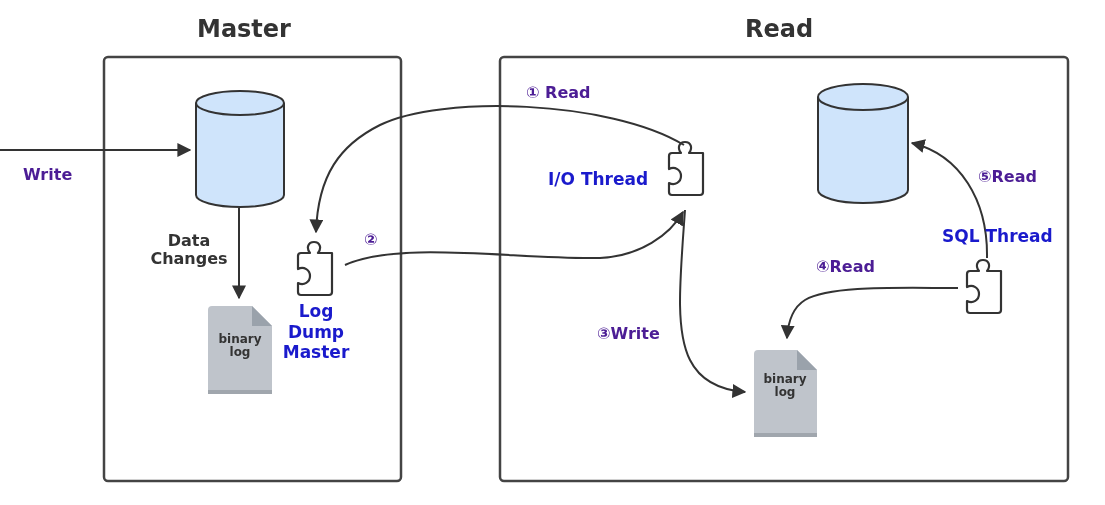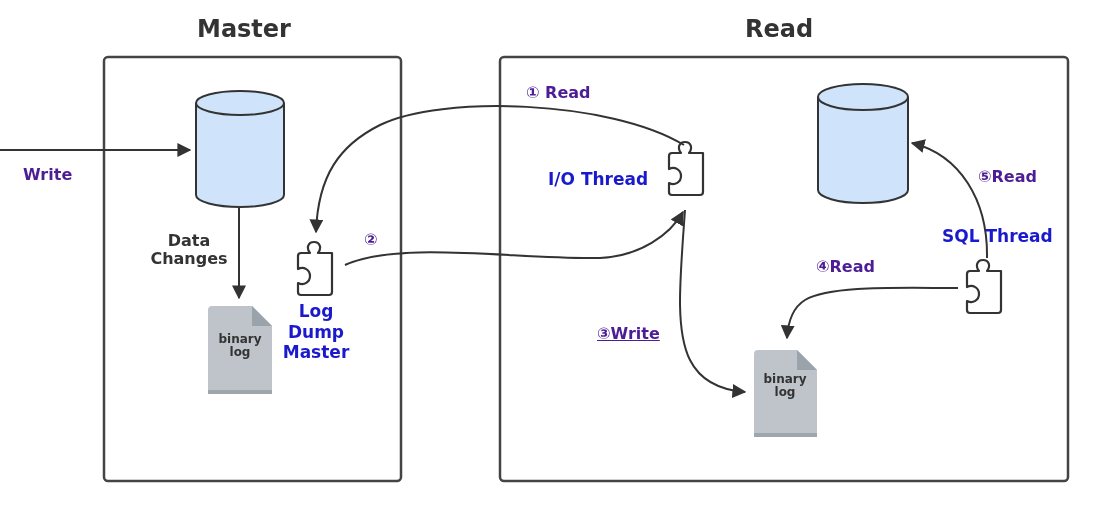--- a/index.html
+++ b/index.html
@@ -94,21 +94,21 @@
   </div>
   <div class="lbl blue center" style="left:276px; top:301px; width:80px; line-height:1.22;">
     <div>Log</div>
     <div>Dump</div>
     <div>Master</div>
   </div>
   <div class="lbl red" style="left:364px; top:231px;">②</div>
 
   <div class="lbl red" style="left:526px; top:84px;">① Read</div>
   <div class="lbl blue" style="left:548px; top:170px;">I/O Thread</div>
-  <div class="lbl red" style="left:597px; top:325px;text-decoration:underline;">③Write</div>
+  <div class="lbl red" style="left:597px; top:325px;">③Write</div>
   <div class="lbl filetext" style="left:752px; top:373px; width:66px;">
     <div>binary</div>
     <div>log</div>
   </div>
   <div class="lbl red" style="left:816px; top:258px;">④Read</div>
   <div class="lbl blue" style="left:942px; top:227px;">SQL Thread</div>
   <div class="lbl red" style="left:978px; top:168px;">⑤Read</div>
 
 </div>
 

